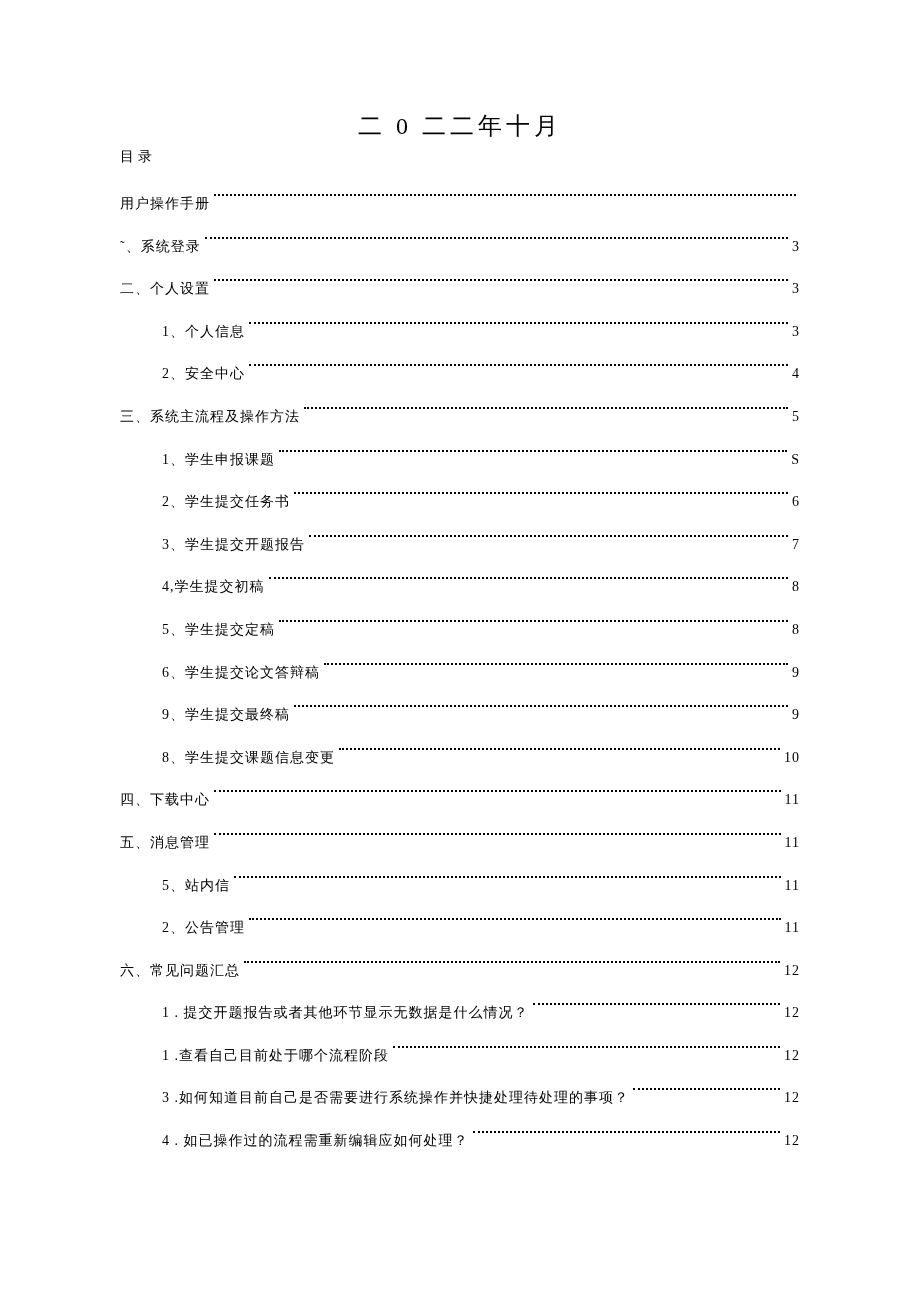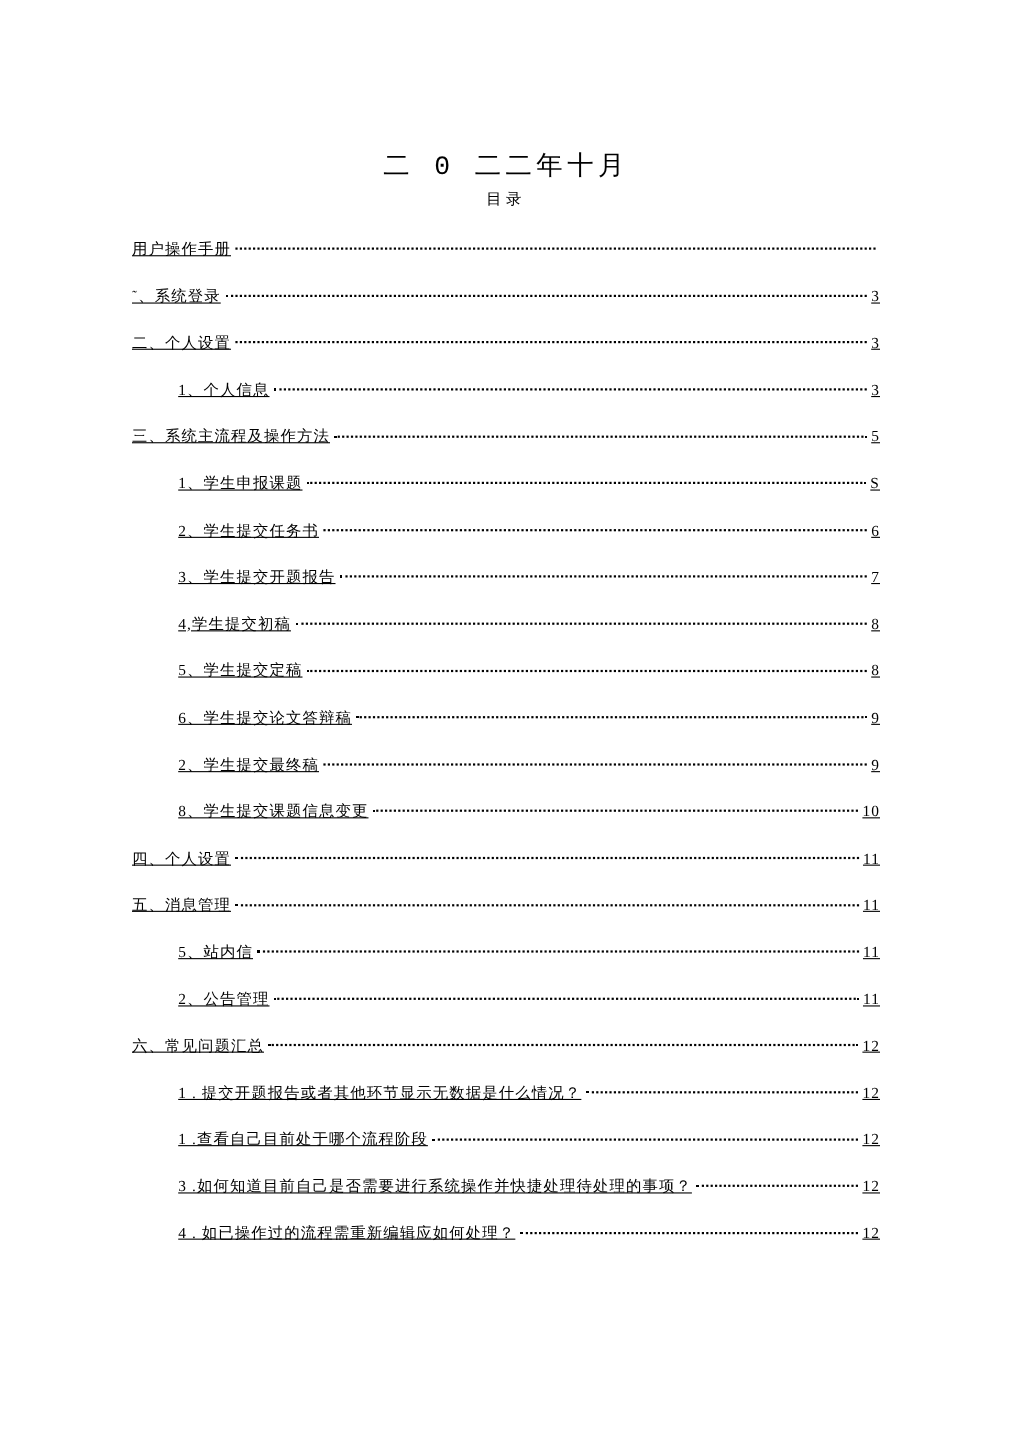--- a/index.html
+++ b/index.html
@@ -8,39 +8,36 @@
       height: 1301px;
       background: #fff;
       font-family: "SimSun", "宋体", serif;
       color: #000;
       padding: 110px 120px 0 120px;
     }
     .title {
       text-align: center;
       font-size: 24px;
       letter-spacing: 4px;
-      font-family: Liberation Mono, monospace;
-      margin-top: 24px;
+      font-family: Liberation Serif, serif;
     }
     .subtitle {
-      text-align: center;
       font-size: 14px;
       margin-top: 6px;
       letter-spacing: 4px;
     }
     .toc {
       margin-top: 28px;
     }
     .toc-entry {
       display: flex;
-      align-items: center;
+      align-items: flex-start;
       font-size: 14px;
       margin-bottom: 23px;
       line-height: 1.4;
-      text-decoration: underline;
     }
     .toc-entry.level-2 {
       padding-left: 42px;
     }
     .toc-label {
       white-space: nowrap;
       letter-spacing: 1px;
     }
     .toc-dots {
       flex: 1;
@@ -76,20 +73,25 @@
     <div class="toc-entry level-1">
       <span class="toc-label">二、个人设置</span>
       <span class="toc-dots"></span>
       <span class="toc-page">3</span>
     </div>
     <div class="toc-entry level-2">
       <span class="toc-label">1、个人信息</span>
       <span class="toc-dots"></span>
       <span class="toc-page">3</span>
     </div>
+    <div class="toc-entry level-2">
+      <span class="toc-label">2、安全中心</span>
+      <span class="toc-dots"></span>
+      <span class="toc-page">4</span>
+    </div>
     <div class="toc-entry level-1">
       <span class="toc-label">三、系统主流程及操作方法</span>
       <span class="toc-dots"></span>
       <span class="toc-page">5</span>
     </div>
     <div class="toc-entry level-2">
       <span class="toc-label">1、学生申报课题</span>
       <span class="toc-dots"></span>
       <span class="toc-page">S</span>
     </div>
@@ -112,31 +114,31 @@
       <span class="toc-label">5、学生提交定稿</span>
       <span class="toc-dots"></span>
       <span class="toc-page">8</span>
     </div>
     <div class="toc-entry level-2">
       <span class="toc-label">6、学生提交论文答辩稿</span>
       <span class="toc-dots"></span>
       <span class="toc-page">9</span>
     </div>
     <div class="toc-entry level-2">
-      <span class="toc-label">2、学生提交最终稿</span>
+      <span class="toc-label">9、学生提交最终稿</span>
       <span class="toc-dots"></span>
       <span class="toc-page">9</span>
     </div>
     <div class="toc-entry level-2">
       <span class="toc-label">8、学生提交课题信息变更</span>
       <span class="toc-dots"></span>
       <span class="toc-page">10</span>
     </div>
     <div class="toc-entry level-1">
-      <span class="toc-label">四、个人设置</span>
+      <span class="toc-label">四、下载中心</span>
       <span class="toc-dots"></span>
       <span class="toc-page">11</span>
     </div>
     <div class="toc-entry level-1">
       <span class="toc-label">五、消息管理</span>
       <span class="toc-dots"></span>
       <span class="toc-page">11</span>
     </div>
     <div class="toc-entry level-2">
       <span class="toc-label">5、站内信</span>

